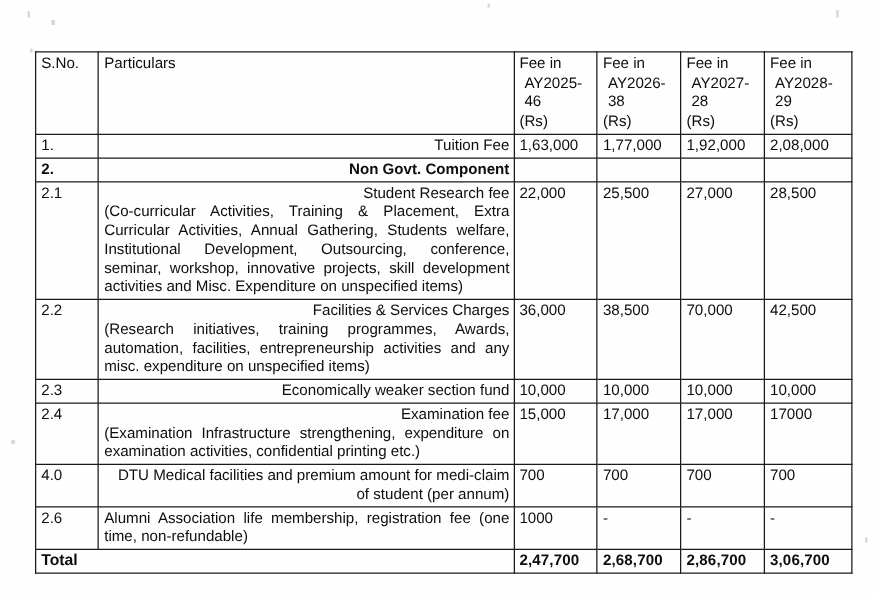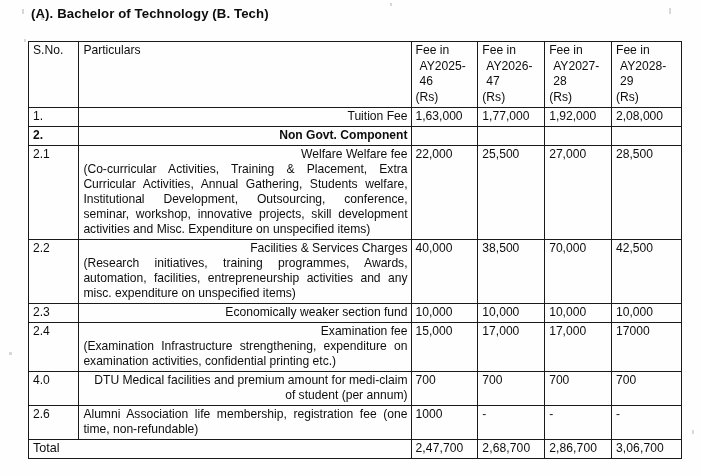--- a/index.html
+++ b/index.html
@@ -81,37 +81,36 @@
     display: block;
   }
   .plain { display: block; text-align: right; }
   td.total-label {
     text-align: center;
     font-weight: bold;
     font-size: 12.6px;
     padding-top: 2px;
     padding-bottom: 2px;
   }
-  tr.total-row td { font-weight: normal; }
+  tr.total-row td { font-weight: bold; }
   .nbr { letter-spacing: .1px; }
 </style>
 </head>
 <body>
 
 <div class="page">
 
   <span class="speck" style="left:22px;  top:9px;  width:2px; height:5px;"></span>
   <span class="speck" style="left:41px;  top:16px; width:3px; height:4px;"></span>
   <span class="speck" style="left:24px;  top:39px; width:2px; height:3px;"></span>
   <span class="speck" style="left:390px; top:3px;  width:2px; height:3px;"></span>
   <span class="speck" style="left:669px; top:8px;  width:2px; height:6px;"></span>
   <span class="speck" style="left:9px;   top:352px;width:3px; height:3px;"></span>
   <span class="speck" style="left:692px; top:430px;width:2px; height:4px;"></span>
 
-  <div class="heading">(A). Bachelor of Technology (B. Tech)</div>
 
   <div class="table-wrap">
     <table class="fee">
       <colgroup>
         <col class="c-sno">
           <col class="c-part">
         <col class="c-fee">
           <col class="c-fee">
           <col class="c-fee">
           <col class="c-fee4">
@@ -120,21 +119,21 @@
         <tr>
           <td>S.No.</td>
           <td>Particulars</td>
           <td>
             <span>Fee in</span>
             <span class="hdr-yr">AY2025-46</span>
             <span>(Rs)</span>
           </td>
           <td>
             <span>Fee in</span>
-            <span class="hdr-yr">AY2026-47</span>
+            <span class="hdr-yr">AY2026-38</span>
             <span>(Rs)</span>
           </td>
           <td>
             <span>Fee in</span>
             <span class="hdr-yr">AY2027-28</span>
             <span>(Rs)</span>
           </td>
           <td>
             <span>Fee in</span>
             <span class="hdr-yr">AY2028-29</span>
@@ -162,36 +161,36 @@
           </td>
           <td class="num"></td>
           <td class="num"></td>
           <td class="num"></td>
           <td class="num"></td>
         </tr>
 
         <tr>
           <td class="sno">2.1</td>
           <td>
-            <span class="plain">Welfare Welfare fee</span>
+            <span class="plain">Student Research fee</span>
             <span class="just">(Co-curricular Activities, Training &amp; Placement, Extra Curricular Activities, Annual Gathering, Students welfare, Institutional Development, Outsourcing, conference, seminar, workshop, innovative projects, skill development activities and Misc. Expenditure on unspecified items)</span>
           </td>
           <td class="num">22,000</td>
           <td class="num">25,500</td>
           <td class="num">27,000</td>
           <td class="num">28,500</td>
         </tr>
 
         <tr>
           <td class="sno">2.2</td>
           <td>
             <span class="plain">Facilities &amp; Services Charges</span>
             <span class="just">(Research initiatives, training programmes, Awards, automation, facilities, entrepreneurship activities and any misc. expenditure on unspecified items)</span>
           </td>
-          <td class="num">40,000</td>
+          <td class="num">36,000</td>
           <td class="num">38,500</td>
           <td class="num">70,000</td>
           <td class="num">42,500</td>
         </tr>
 
         <tr>
           <td class="sno">2.3</td>
           <td>
             <span class="plain">Economically weaker section fund</span>
           </td>

